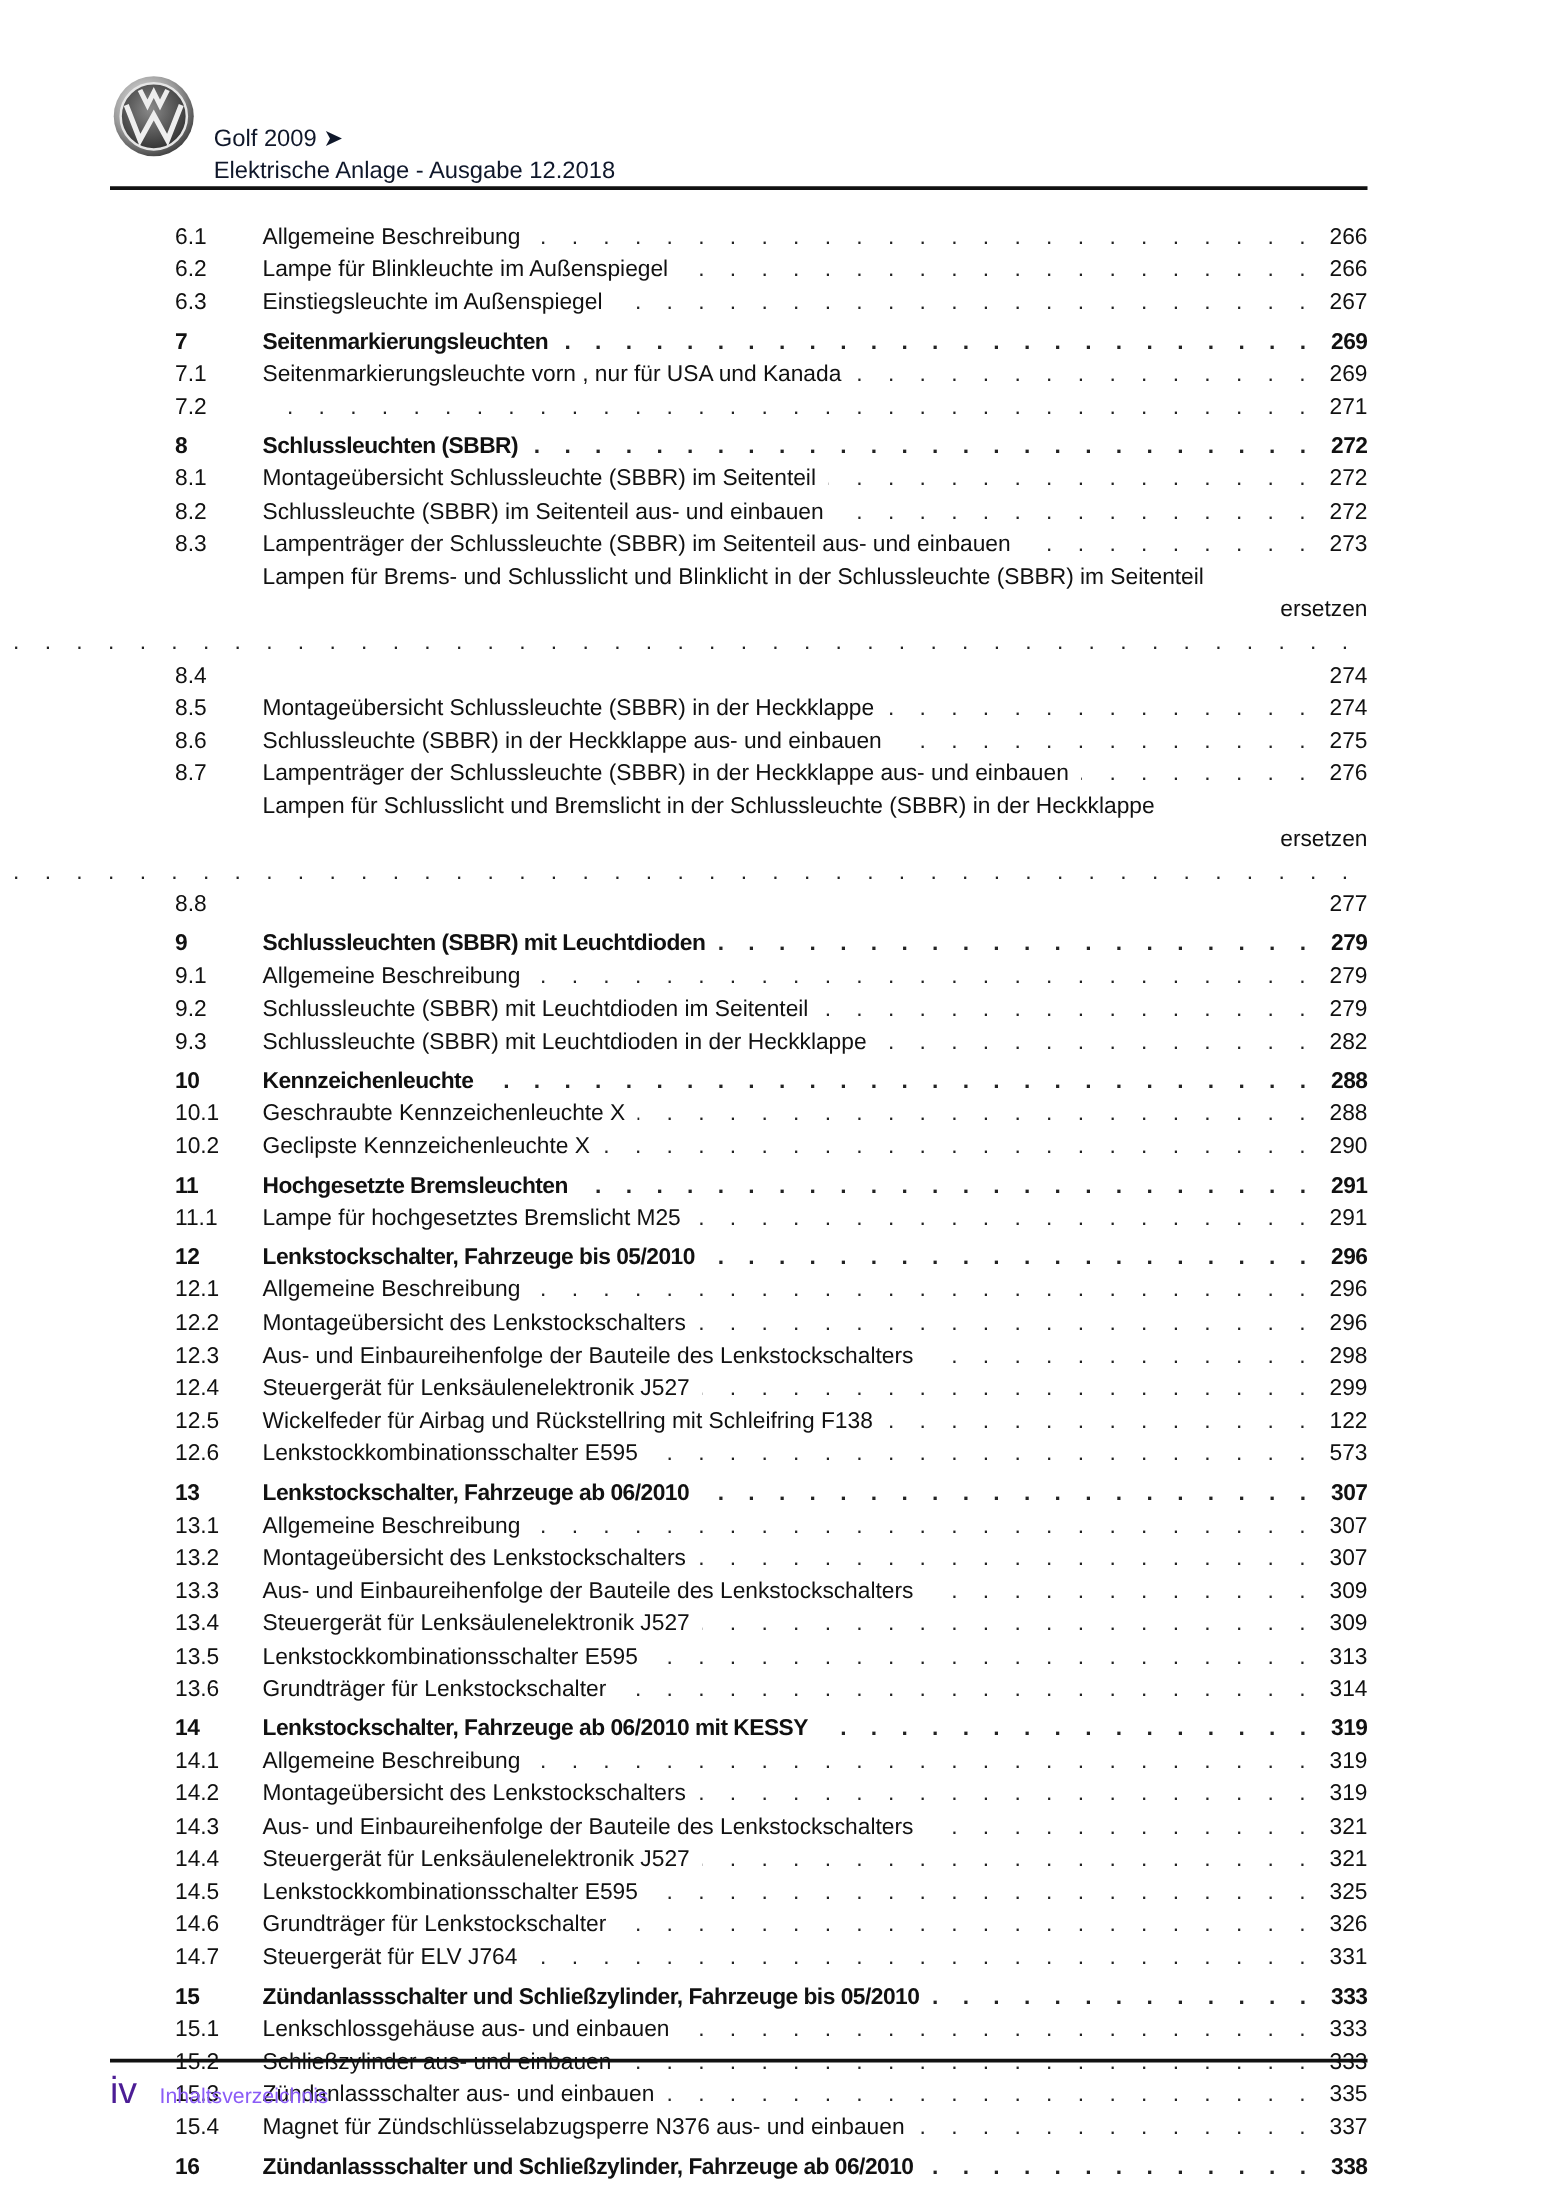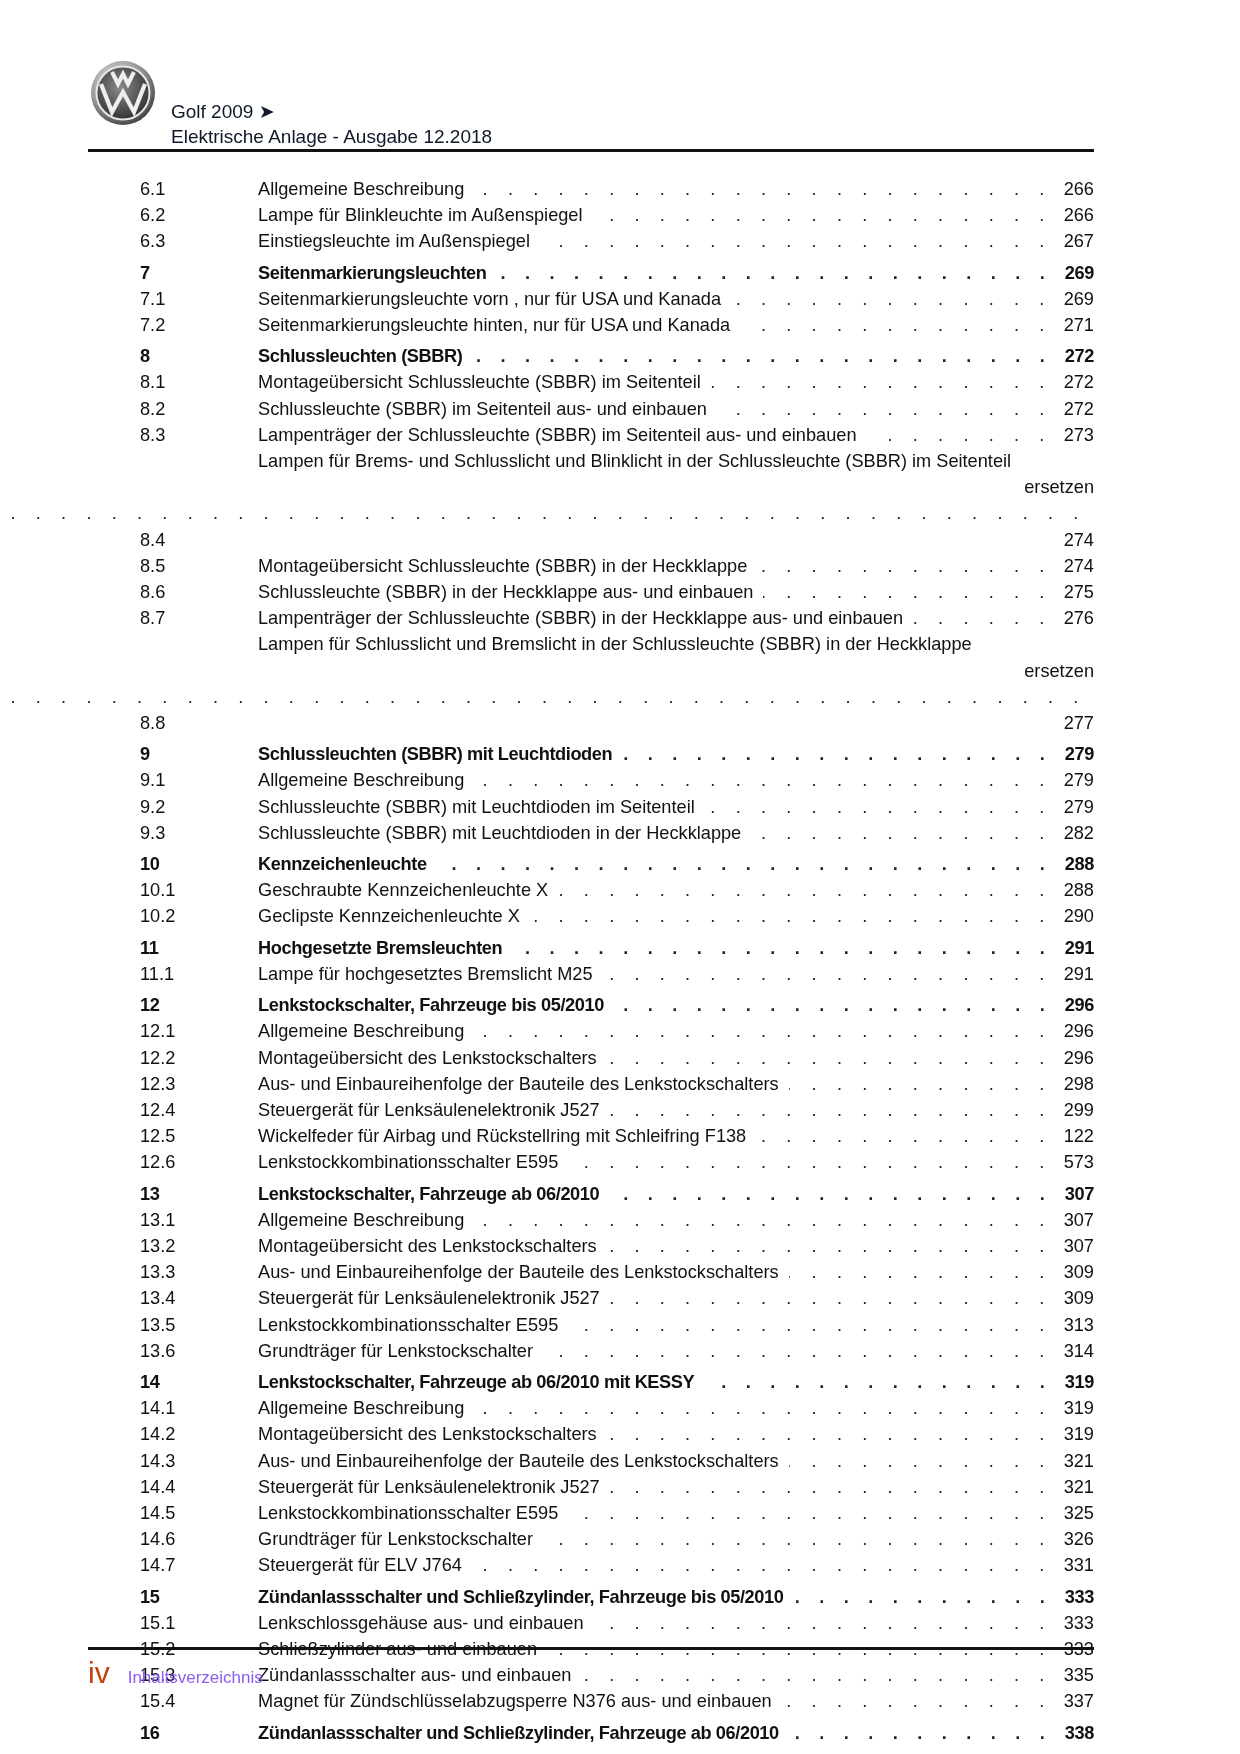--- a/index.html
+++ b/index.html
@@ -6,31 +6,31 @@
   body { width: 1240px; height: 1754px; position: relative; overflow: hidden;
          font-family: "Liberation Sans", sans-serif; color: #111; }
   .header { position: absolute; left: 88px; top: 60px; width: 1006px; height: 92px; }
   .logo { position: absolute; left: 2px; top: 0; width: 66px; height: 66px; }
   .hdr-text { position: absolute; left: 83px; top: 39px; font-size: 19px; line-height: 25px; color:#0f172a; }
   .hdr-rule { position: absolute; left: 0; top: 89px; width: 1006px; height: 3px; background: #111; }
   .toc { position: absolute; left: 140px; top: 176px; width: 954px; }
   .row { display: flex; align-items: flex-end; font-size: 18.2px; line-height: 26.2px; }
   .row.chap { font-weight: bold; margin-top: 5px; font-family: "Liberation Sans Narrow", "Liberation Sans", sans-serif; letter-spacing: -0.4px; }
   .num { width: 70px; flex: 0 0 70px; }
-  .body { flex: 1 1 auto; display: flex; align-items: flex-end; min-width: 0; margin-left: 48px; }
+  .body { flex: 1 1 auto; display: flex; align-items: flex-end; min-width: 0; }
   .title { white-space: nowrap; }
   .leader { flex: 1 1 auto; overflow: hidden; white-space: nowrap; margin: 0 8px 0 10px; letter-spacing: 7.6px; color:#222; font-weight: normal; }
   .leader::before { content: ". . . . . . . . . . . . . . . . . . . . . . . . . . . . . . . . . . . . . . . . . . . . . . . . . . . . . . . . . . . . . . . . . . . . . . . . . . . . . . . . . . . . . . . . . . . . . . . . . . . . . . . . . . . . . . . . . . . . . . . . . . . . . . . . . . . . . . . . . . . . ."; float: right; }
   .chap .leader { letter-spacing: 7.2px; font-weight: bold; }
   .page { flex: 0 0 auto; text-align: right; min-width: 34px; }
   .multi { display: block; }
   .multi .line2 { display: flex; align-items: flex-end; flex-direction: column; }
   .footer-rule { position: absolute; left: 88px; top: 1647px; width: 1006px; height: 3px; background: #111; }
   .footer { position: absolute; left: 88px; top: 1656px; display: flex; align-items: baseline; }
-  .folio { font-size: 30px; color:#c2410c; }
+  .folio { font-size: 30px; color:#4c1d95; }
   .footer-label { font-size: 17px; margin-left: 18px; color:#8b5cf6; }
 </style>
 </head>
 <body>
 
 <div class="header">
   <svg class="logo" viewBox="0 0 66 66">
     <defs>
       <radialGradient id="rg" cx="40%" cy="35%" r="70%">
         <stop offset="0%" stop-color="#f4f4f4"></stop>
@@ -92,21 +92,20 @@
       <span class="num">7.1</span>
       <div class="body">
         <span class="title">Seitenmarkierungsleuchte vorn , nur für USA und Kanada</span>
         <span class="leader"></span>
         <span class="page">269</span>
       </div>
     </div>
     <div class="row">
       <span class="num">7.2</span>
       <div class="body">
-        <span class="title">Seitenmarkierungsleuchte hinten, nur für USA und Kanada</span>
         <span class="leader"></span>
         <span class="page">271</span>
       </div>
     </div>
     <div class="row chap">
       <span class="num">8</span>
       <div class="body">
         <span class="title">Schlussleuchten (SBBR)</span>
         <span class="leader"></span>
         <span class="page">272</span>

